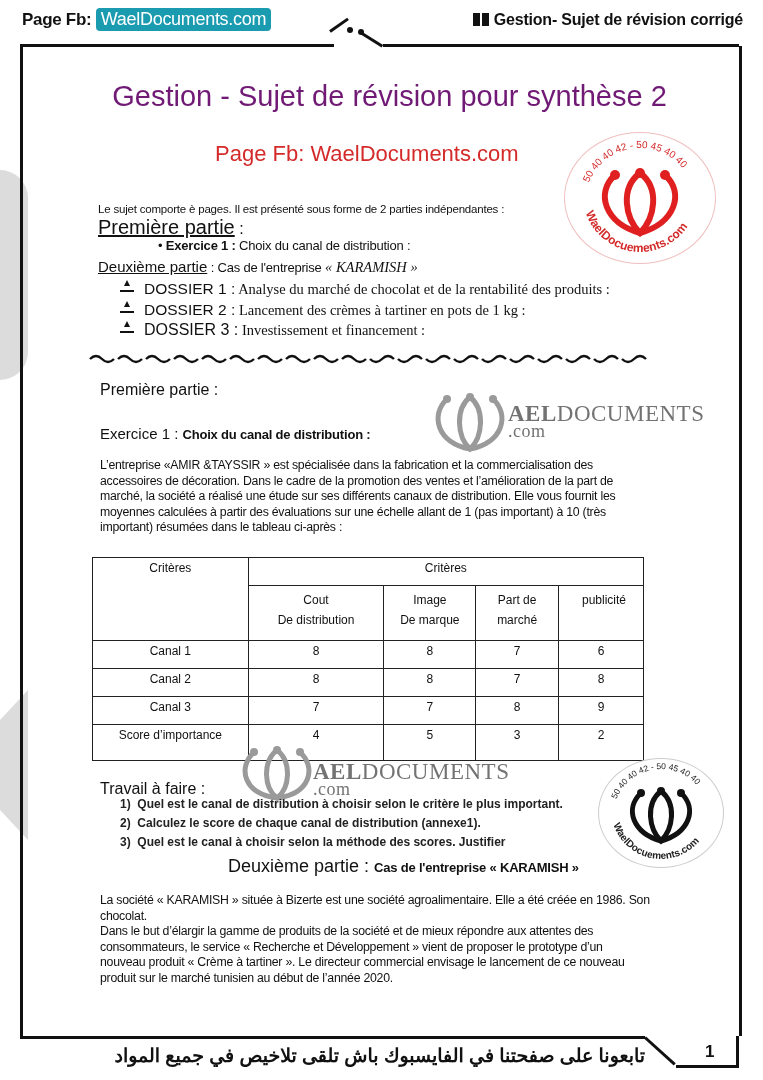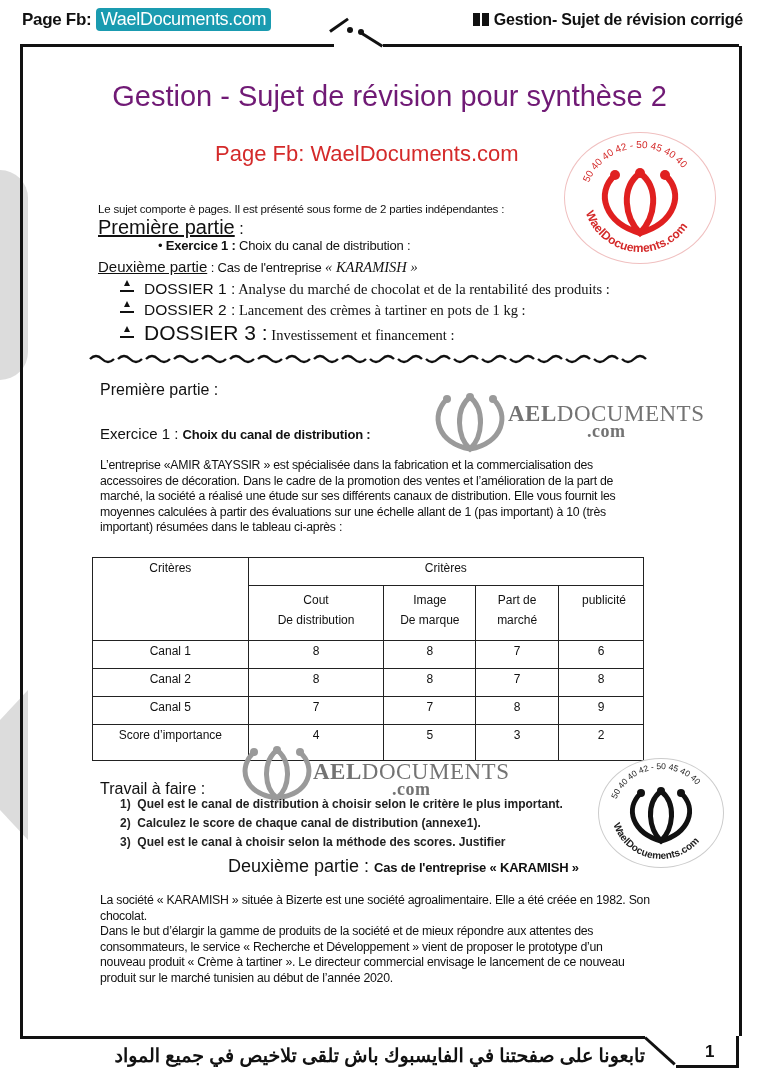--- a/index.html
+++ b/index.html
@@ -47,21 +47,21 @@
   .small { font-size:13px; letter-spacing:-0.2px; }
   .serif { font-family:"Liberation Serif", serif; font-size:14.5px; }
 
   .line { position:absolute; white-space:nowrap; }
   .dossier-arrow { display:inline-block; width:14px; height:6px; margin-right:10px; vertical-align:2px; border-bottom:2px solid #111; position:relative; }
   .dossier-arrow::after { content:""; position:absolute; left:4px; top:-4px; width:0; height:0; border-left:3px solid transparent; border-right:3px solid transparent; border-bottom:6px solid #111; }
   .orn-wave { position:absolute; left:88px; top:351px; width:570px; height:16px; }
 
   .wm-logo { position:absolute; font-family:"Liberation Serif", serif; font-size:23px; color:#737373; letter-spacing:0.5px; }
   .wm-logo b { font-weight:bold; }
-  .wm-logo .com { display:block; text-align:center; font-size:18px; margin-top:-6px;font-weight:bold; }
+  .wm-logo .com { display:block; text-align:left; font-size:18px; margin-top:-6px; }
 
   .para { position:absolute; left:100px; font-size:12.3px; line-height:15.5px; width:560px; letter-spacing:-0.25px; }
 
   table.crit { position:absolute; left:92px; top:557px; width:552px; border-collapse:collapse; font-size:12px; }
   table.crit td { border:1.5px solid #222; text-align:center; padding:0; }
   table.crit tr.r-head1 td { height:24px; vertical-align:top; padding-top:3px; }
   table.crit tr.r-head2 td { height:50px; vertical-align:top; padding-top:4px; line-height:20px; }
   table.crit tr.r-data td { height:24px; vertical-align:top; padding-top:3px; }
   table.crit tr.r-last td { height:32px; vertical-align:top; padding-top:3px; }
   table.crit .pub { text-align:right; padding-right:17px; }
@@ -128,21 +128,21 @@
 <div class="line" style="left:98px;top:258px;">
   <span class="part-head" style="font-size:15px;">Deuxième partie</span><span class="small"> : Cas de l'entreprise </span><i class="serif">« KARAMISH »</i>
 </div>
 <div class="line" style="left:120px;top:280px;">
   <span class="dossier-arrow"></span><span style="font-size:15.5px;">DOSSIER 1 :</span><span class="serif"> Analyse du marché de chocolat et de la rentabilité des produits :</span>
 </div>
 <div class="line" style="left:120px;top:301px;">
   <span class="dossier-arrow"></span><span style="font-size:15.5px;">DOSSIER 2 :</span><span class="serif"> Lancement des crèmes à tartiner en pots de 1 kg :</span>
 </div>
 <div class="line" style="left:120px;top:321px;">
-  <span class="dossier-arrow"></span><span style="font-size:21px;margin-top:32px;">DOSSIER 3 :</span><span class="serif"> Investissement et financement :</span>
+  <span class="dossier-arrow"></span><span style="font-size:16px;margin-top:32px;">DOSSIER 3 :</span><span class="serif"> Investissement et financement :</span>
 </div>
 
 <svg class="orn-wave" width="570" height="16">
   <g fill="none" stroke="#111" stroke-width="2.4">
     <path d="M2,8 Q8,2 14,8 T26,8 M30,8 Q36,2 42,8 T54,8 M58,8 Q64,2 70,8 T82,8 M86,8 Q92,2 98,8 T110,8 M114,8 Q120,2 126,8 T138,8 M142,8 Q148,2 154,8 T166,8 M170,8 Q176,2 182,8 T194,8 M198,8 Q204,2 210,8 T222,8 M226,8 Q232,2 238,8 T250,8 M254,8 Q260,2 266,8 T278,8 M282,8 Q288,14 294,8 T306,8 M310,8 Q316,14 322,8 T334,8 M338,8 Q344,14 350,8 T362,8 M366,8 Q372,14 378,8 T390,8 M394,8 Q400,14 406,8 T418,8 M422,8 Q428,14 434,8 T446,8 M450,8 Q456,14 462,8 T474,8 M478,8 Q484,14 490,8 T502,8 M506,8 Q512,14 518,8 T530,8 M534,8 Q540,14 546,8 T558,8"></path>
   </g>
 </svg>
 
 <div class="line" style="left:100px;top:381px;font-size:16px;">Première partie :</div>
 <div class="line" style="left:100px;top:425px;">
@@ -198,21 +198,21 @@
     <td>6</td>
   </tr>
   <tr class="r-data">
     <td>Canal 2</td>
     <td>8</td>
     <td>8</td>
     <td>7</td>
     <td>8</td>
   </tr>
   <tr class="r-data">
-    <td>Canal 5</td>
+    <td>Canal 3</td>
     <td>7</td>
     <td>7</td>
     <td>8</td>
     <td>9</td>
   </tr>
   <tr class="r-last">
     <td>Score d’importance</td>
     <td>4</td>
     <td>5</td>
     <td>3</td>
@@ -262,21 +262,21 @@
       <circle cx="62" cy="32" r="4" fill="#111"></circle>
       <circle cx="82" cy="34" r="4" fill="#111"></circle>
   </svg>
 </div>
 
 <div class="line" style="left:228px;top:856px;">
   <span style="font-size:18px;">Deuxième partie : </span><b class="small">Cas de l'entreprise « KARAMISH »</b>
 </div>
 
 <div class="para" style="top:893px;line-height:15.6px;">
-  <div>La société « KARAMISH » située à Bizerte est une société agroalimentaire. Elle a été créée en 1982. Son</div>
+  <div>La société « KARAMISH » située à Bizerte est une société agroalimentaire. Elle a été créée en 1986. Son</div>
   <div>chocolat.</div>
   <div>Dans le but d’élargir la gamme de produits de la société et de mieux répondre aux attentes des</div>
   <div>consommateurs, le service « Recherche et Développement » vient de proposer le prototype d’un</div>
   <div>nouveau produit « Crème à tartiner ». Le directeur commercial envisage le lancement de ce nouveau</div>
   <div>produit sur le marché tunisien au début de l’année 2020.</div>
 </div>
 
 <div class="footer-ar">تابعونا على صفحتنا  في الفايسبوك باش تلقى تلاخيص في جميع المواد</div>
 <div class="page-num">1</div>
 

